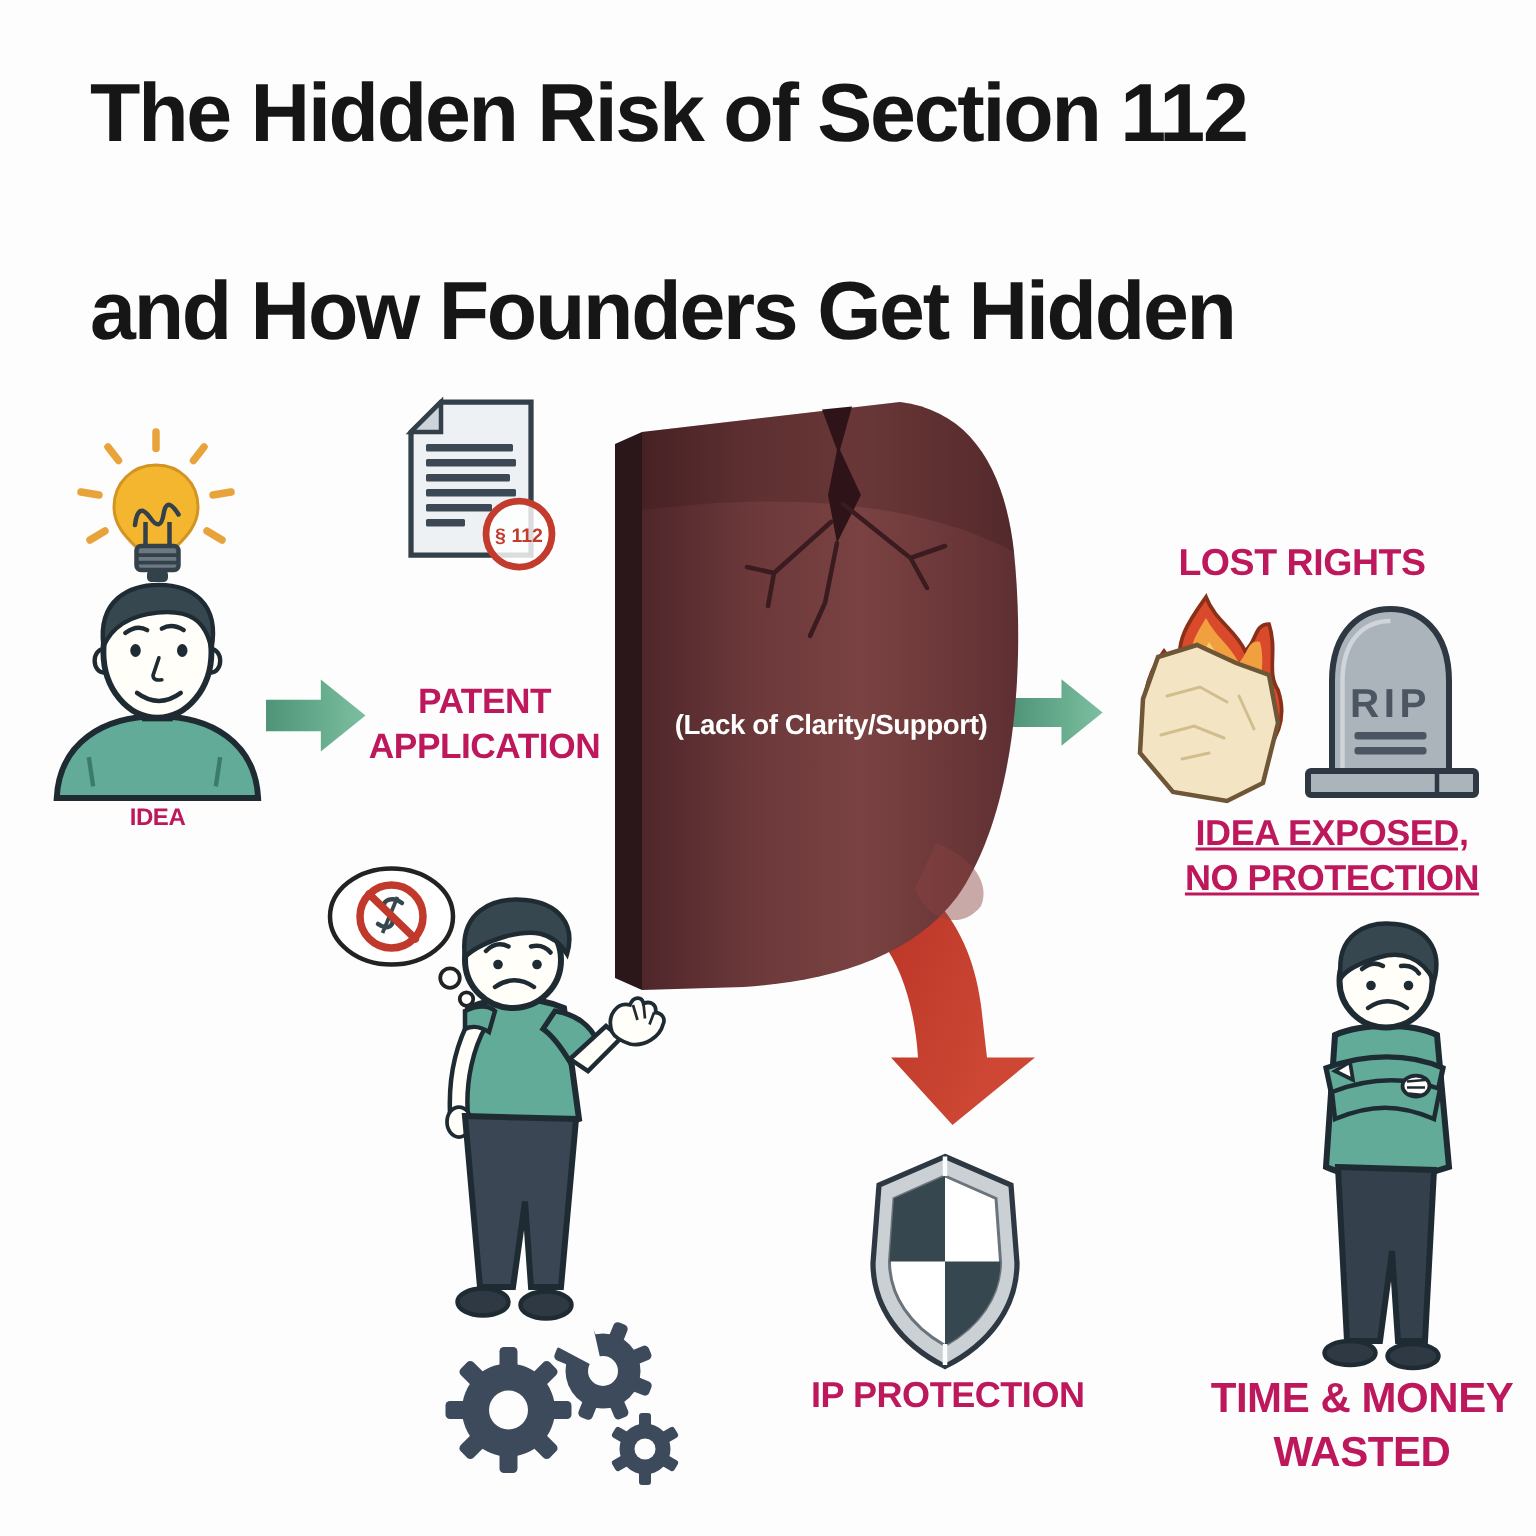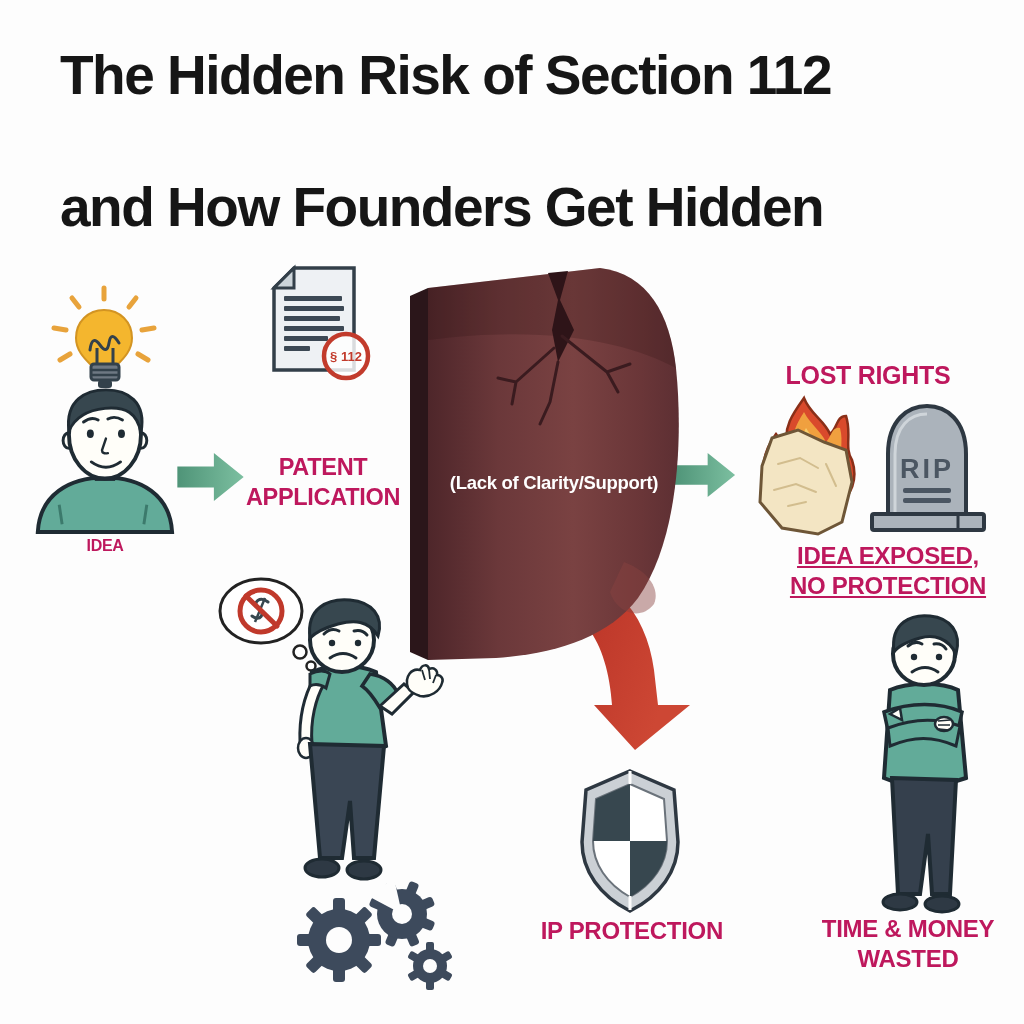--- a/index.html
+++ b/index.html
@@ -17,21 +17,21 @@
   }
   .cap{
     position:absolute;text-align:center;font-weight:700;color:#be185d;
     white-space:pre-line;letter-spacing:-0.3px;line-height:1.27;
   }
   .cap-invention{left:20px;top:516px;width:170px;font-size:16px;}
   .cap-patent{left:238px;top:453px;width:170px;font-size:23.5px;text-align:center;}
   .cap-lost{left:770px;top:360px;width:196px;font-size:25px;}
   .cap-exposed{left:772px;top:541px;width:232px;font-size:24px;text-decoration:underline;}
   .cap-ip{left:538px;top:916px;width:185px;font-size:24px;text-align:right;}
-  .cap-wasted{left:800px;top:914px;width:216px;font-size:24px;}
+  .cap-wasted{left:800px;top:914px;width:216px;font-size:28px;}
   .wall-text{
     left:448px;top:421px;width:212px;text-align:center;color:#ffffff;z-index:6;
   }
   .wall-title{font-size:29px;font-weight:700;line-height:40px;letter-spacing:-0.5px;white-space:pre-line;}
   .wall-sub{font-size:18.5px;font-weight:600;margin-top:51px;letter-spacing:-0.3px;}
   svg{display:block;overflow:visible;}
   .z1{z-index:1}.z2{z-index:2}.z4{z-index:4}.z5{z-index:5}
 </style>
 </head>
 <body>

